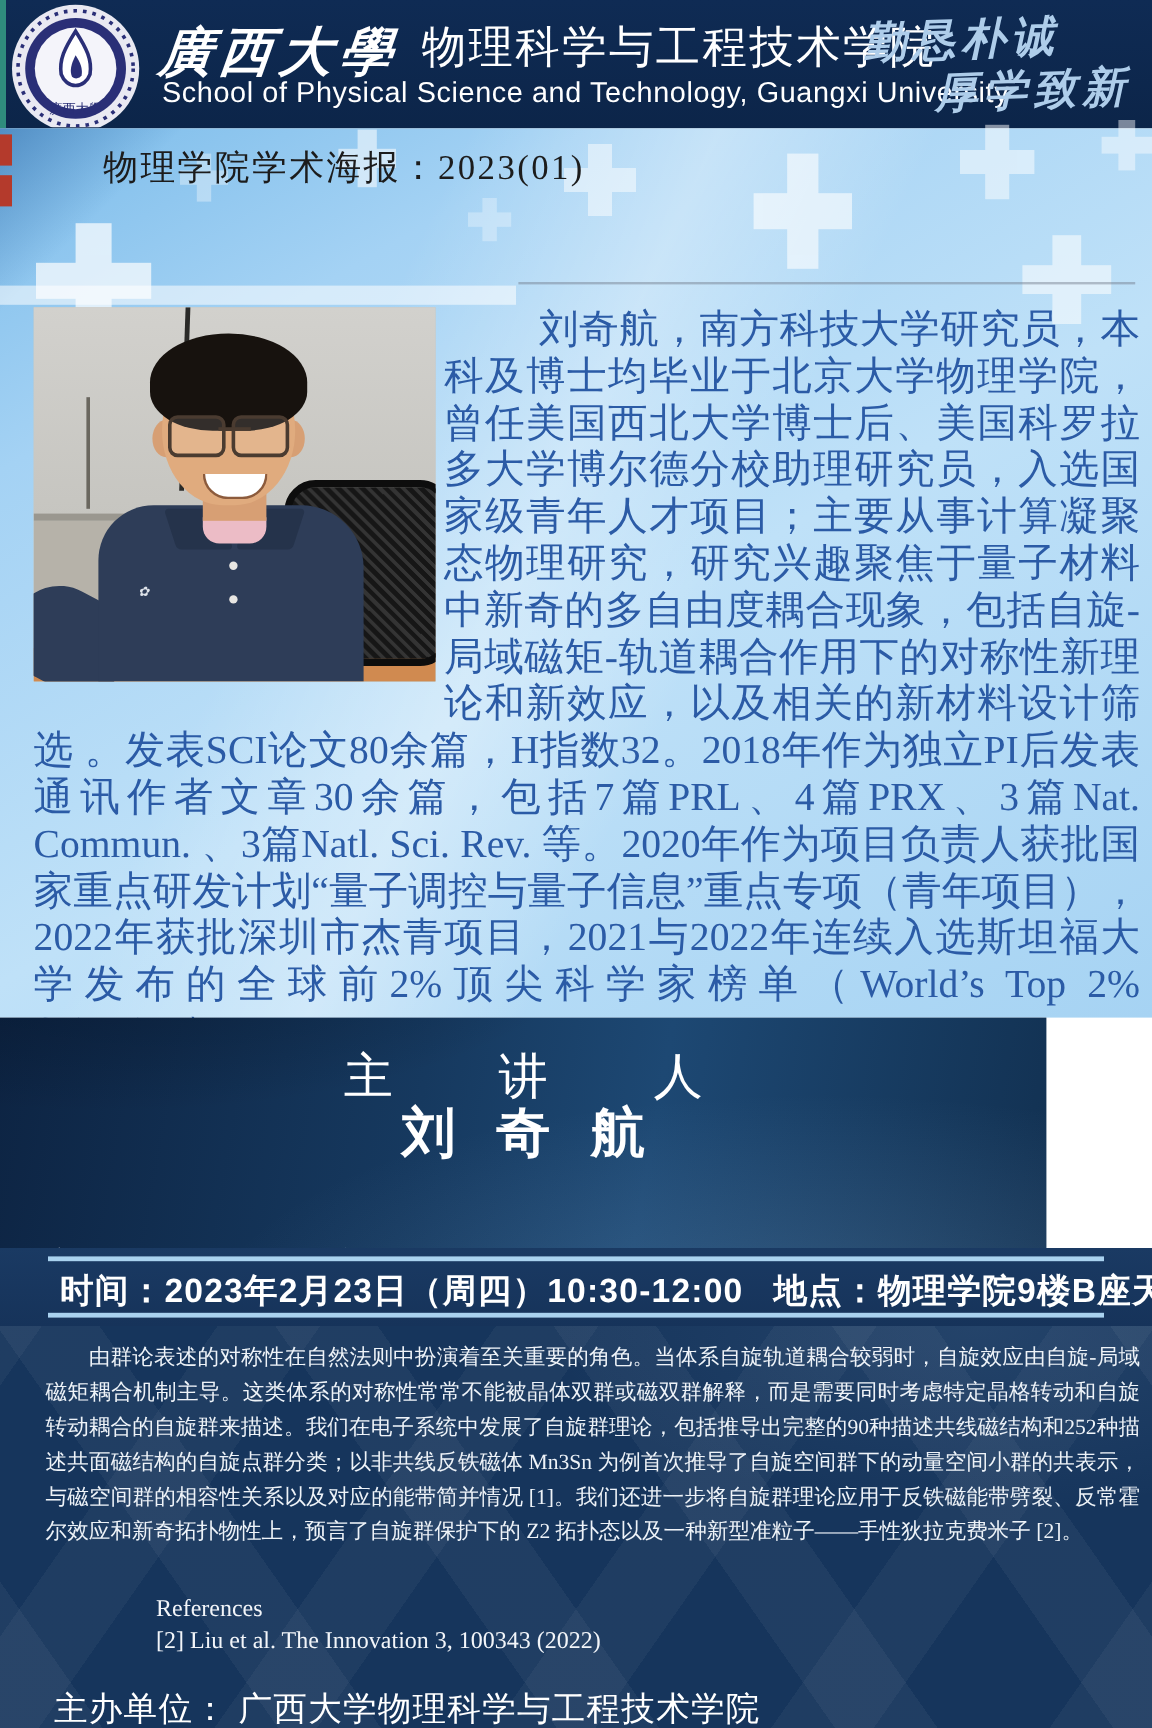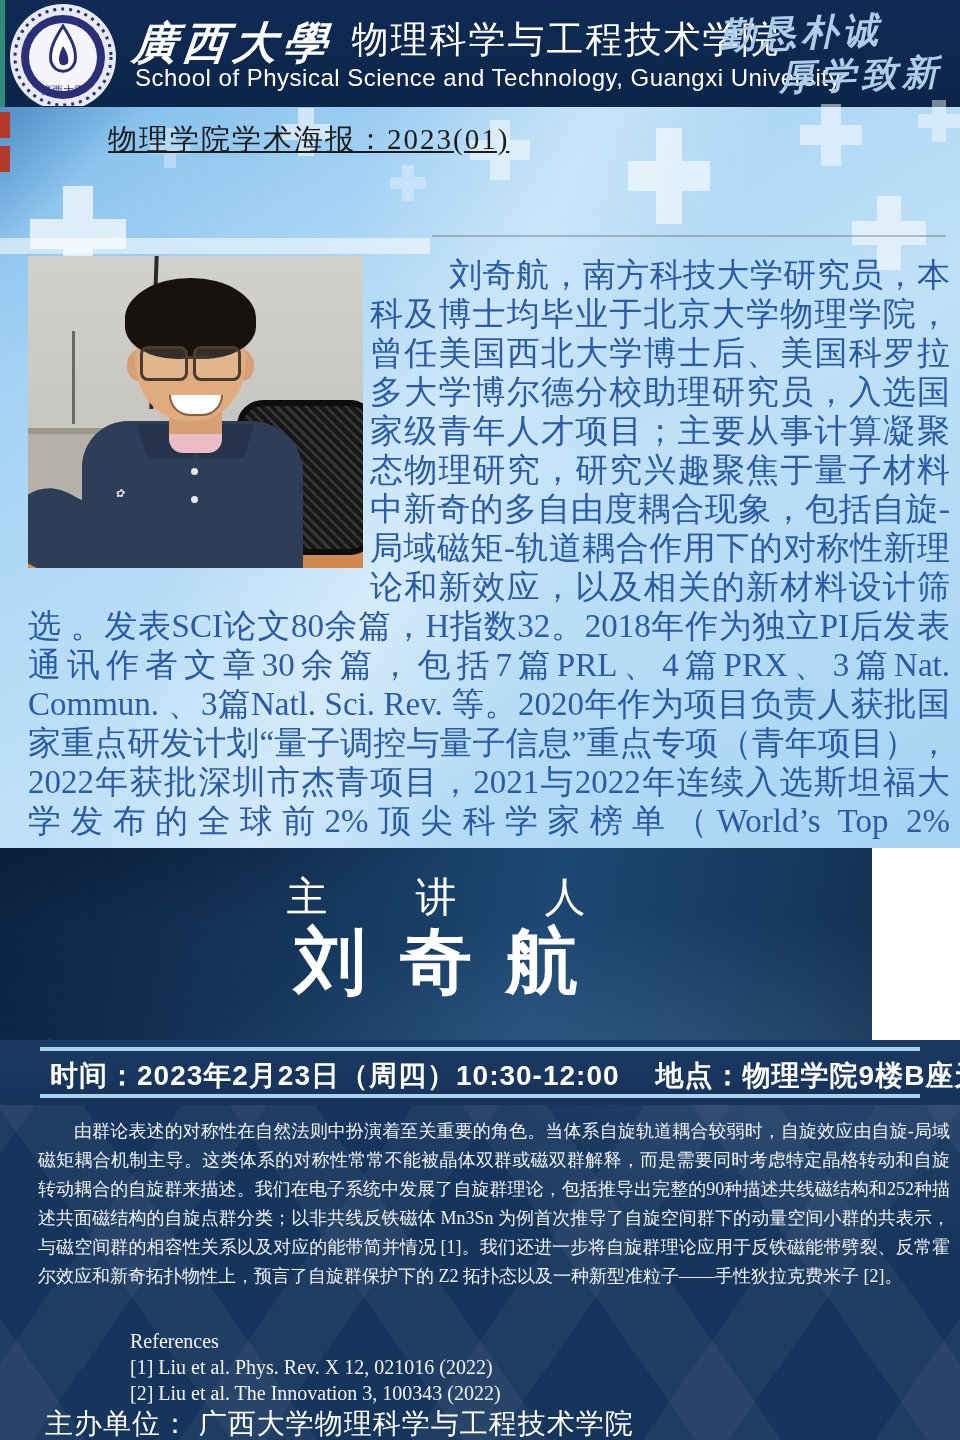--- a/index.html
+++ b/index.html
@@ -28,22 +28,22 @@
          background:linear-gradient(150deg,#7cbcea 0%,#a4d2f4 22%,#bfe1f8 55%,#a6d3f3 100%);}
   .light::before{content:"";position:absolute;inset:0;
          background:linear-gradient(135deg,rgba(47,104,165,.55) 0%,rgba(47,104,165,0) 9%),
                     linear-gradient(115deg,rgba(255,255,255,0) 30%,rgba(255,255,255,.35) 46%,rgba(255,255,255,0) 60%);}
   .plus{position:absolute;}
   .plus::before{content:"";position:absolute;left:34%;top:0;width:32%;height:100%;background:var(--c,#fff);}
   .plus::after{content:"";position:absolute;top:34%;left:0;height:32%;width:100%;background:var(--c,#fff);}
   .streak{position:absolute;left:0;top:131px;width:430px;height:16px;background:rgba(255,255,255,.55);}
   .red-bit{position:absolute;background:#b43a2c;}
 
-  .series{position:absolute;left:108px;top:13px;color:#1c1c1c;
-          font-family:"Liberation Serif",serif;font-size:29px;letter-spacing:2px;text-decoration:underline;}
+  .series{position:absolute;left:86px;top:13px;color:#1c1c1c;
+          font-family:"Liberation Serif",serif;font-size:29px;letter-spacing:2px;}
   .title{position:absolute;left:148px;top:52px;color:#20324f;font-weight:bold;
          font-size:55px;letter-spacing:3px;white-space:nowrap;
          text-shadow:0 1px 0 rgba(255,255,255,.4);}
   .title-rule{position:absolute;left:432px;top:128px;width:514px;height:2px;
               background:rgba(110,120,135,.45);}
 
   
   .bio-wrap{position:absolute;left:28px;top:149px;width:922px;}
   .photo{float:left;width:335px;height:312px;margin-right:7px;margin-bottom:2px;
          position:relative;overflow:hidden;background:#c9c7c1;}
@@ -87,33 +87,33 @@
 
   
   .speaker{position:absolute;left:0;top:848px;width:872px;height:192px;color:#fff;
            background:linear-gradient(100deg,#0d2443 0%,#16395f 40%,#1d4873 62%,#123152 100%);
            overflow:hidden;}
   .speaker::before{content:"";position:absolute;inset:0;
       background:radial-gradient(ellipse 820px 300px at 78% 130%,rgba(150,190,225,.20),transparent 62%),
                  radial-gradient(ellipse 700px 260px at 10% -40%,rgba(0,10,25,.45),transparent 60%);}
   .spk-label{position:absolute;width:100%;top:22px;text-align:center;font-size:41px;
              letter-spacing:88px;padding-left:88px;box-sizing:border-box;}
-  .spk-name{position:absolute;width:100%;top:66px;text-align:center;font-size:72px;
+  .spk-name{position:absolute;width:100%;top:66px;text-align:center;font-size:45px;
             font-weight:bold;letter-spacing:34px;padding-left:34px;box-sizing:border-box;}
   .spk-affil{position:absolute;width:100%;top:146px;text-align:left;font-size:30px;
              letter-spacing:7px;font-weight:normal;color:#f2f6fa;margin-top:41px;}
 
   
   .sched{position:absolute;left:0;top:1040px;width:960px;height:65px;
          background:linear-gradient(180deg,#1a3a63,#16335a);}
   .sched-rule{position:absolute;left:40px;width:880px;height:4px;background:#a9d2ef;}
   .sr-top{top:7px;} .sr-bot{bottom:7px;}
   .sched-text{position:absolute;left:50px;top:17px;color:#fff;font-size:28px;font-weight:bold;
               letter-spacing:1px;white-space:nowrap;}
-  .loc-gap{margin-left:36px;}
+  .loc-gap{margin-left:25px;}
 
   
   .abstract-sec{position:absolute;left:0;top:1105px;width:960px;height:335px;color:#eef3f8;
       background:#16355c;overflow:hidden;}
   .abstract-sec::before{content:"";position:absolute;inset:0;
       background:repeating-linear-gradient(55deg,rgba(255,255,255,.045) 0 70px,transparent 70px 190px),
                  repeating-linear-gradient(-55deg,rgba(255,255,255,.04) 0 70px,transparent 70px 190px),
                  radial-gradient(ellipse 600px 260px at 85% 0%,rgba(160,195,230,.10),transparent 60%);}
   .abstract-text{position:absolute;left:38px;top:12px;width:912px;margin:0;
       font-family:"Liberation Serif",serif;font-size:18px;line-height:29px;
@@ -214,19 +214,18 @@
       <span>时间：</span><span>2023年2月23日（周四）10:30-12:00</span><span class="loc-gap">地点：</span><span>物理学院9楼B座天象厅会议室</span>
     </div>
   </div>
 
   <div class="abstract-sec">
     <p class="abstract-text">由群论表述的对称性在自然法则中扮演着至关重要的角色。当体系自旋轨道耦合较弱时，自旋效应由自旋-局域磁矩耦合机制主导。这类体系的对称性常常不能被晶体双群或磁双群解释，而是需要同时考虑特定晶格转动和自旋转动耦合的自旋群来描述。我们在电子系统中发展了自旋群理论，包括推导出完整的90种描述共线磁结构和252种描述共面磁结构的自旋点群分类；以非共线反铁磁体 Mn3Sn 为例首次推导了自旋空间群下的动量空间小群的共表示，与磁空间群的相容性关系以及对应的能带简并情况 [1]。我们还进一步将自旋群理论应用于反铁磁能带劈裂、反常霍尔效应和新奇拓扑物性上，预言了自旋群保护下的 Z2 拓扑态以及一种新型准粒子——手性狄拉克费米子 [2]。</p>
   </div>
 
   <div class="refs">
     <div>References</div>
-    <div>[1] Liu et al. Phys. Rev. X 12, 021016 (2022)</div>
     <div>[2] Liu et al. The Innovation 3, 100343 (2022)</div>
   </div>
 
   <div class="organizer">主办单位： 广西大学物理科学与工程技术学院</div>
 
 </div>
 
 </body></html>

